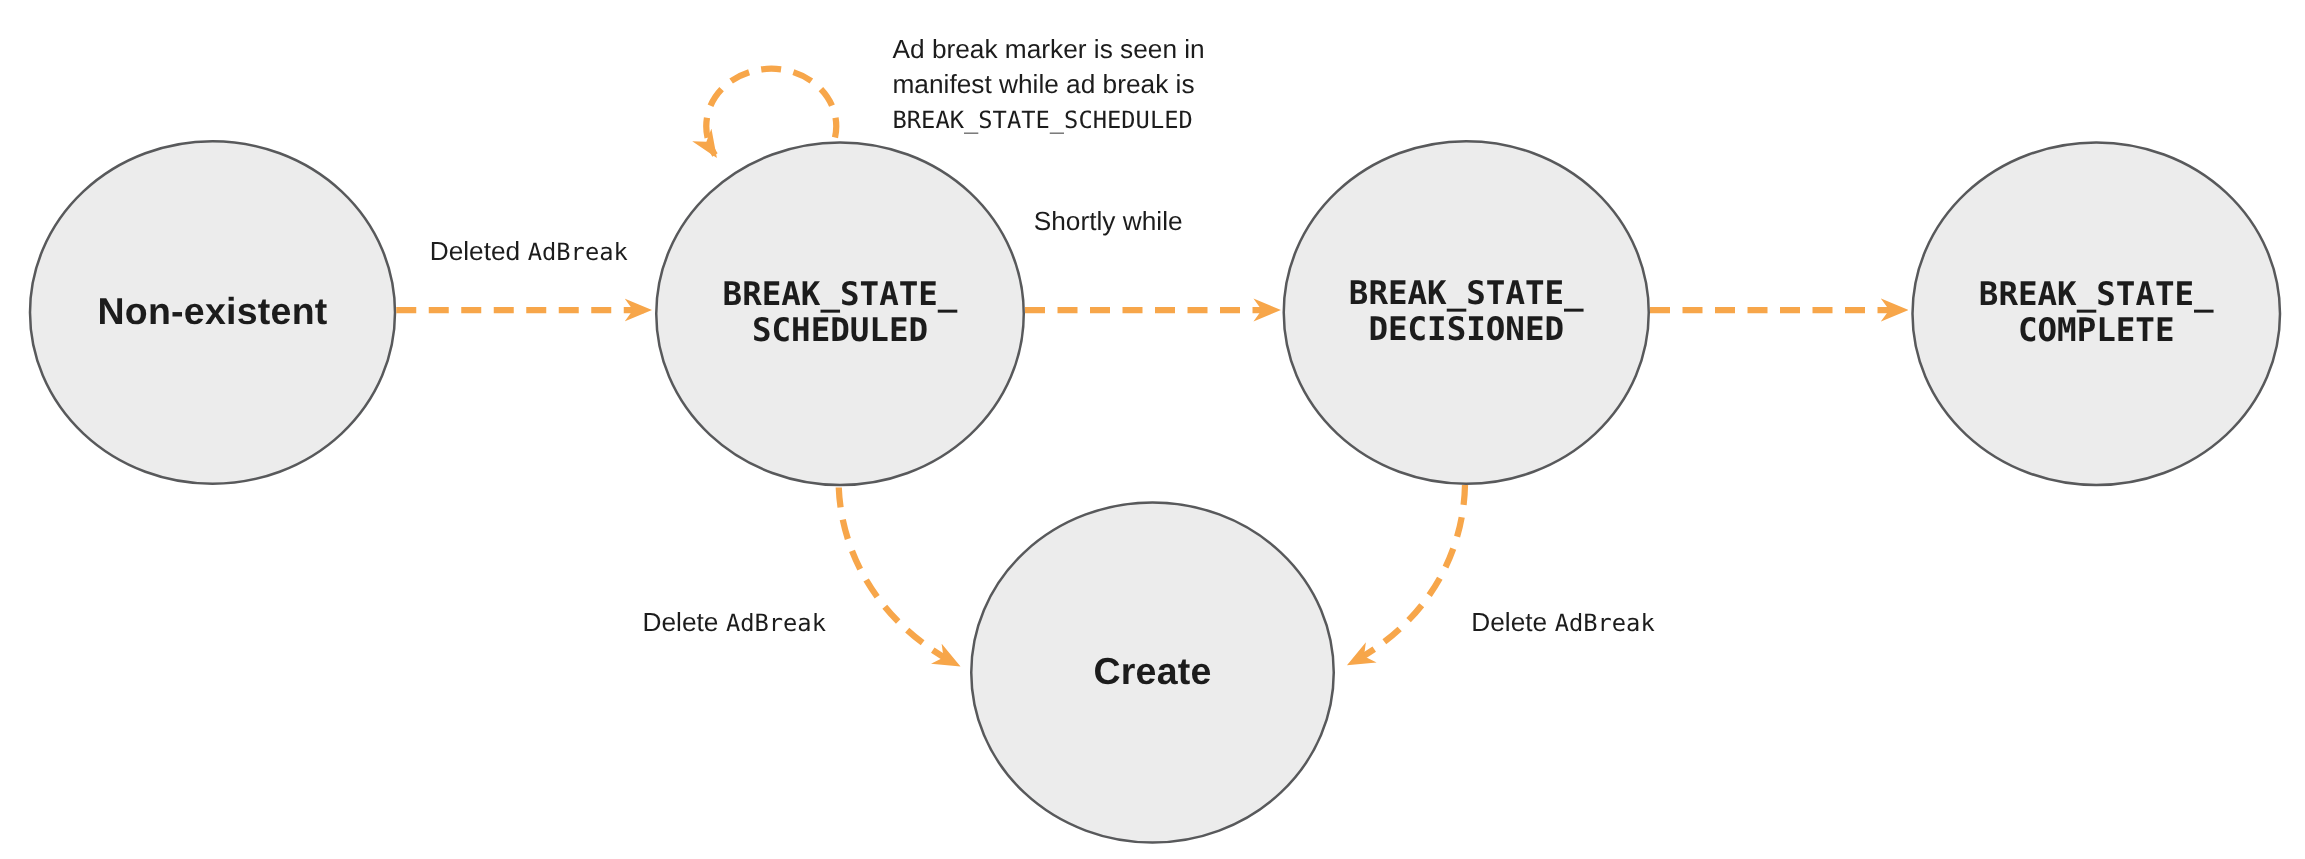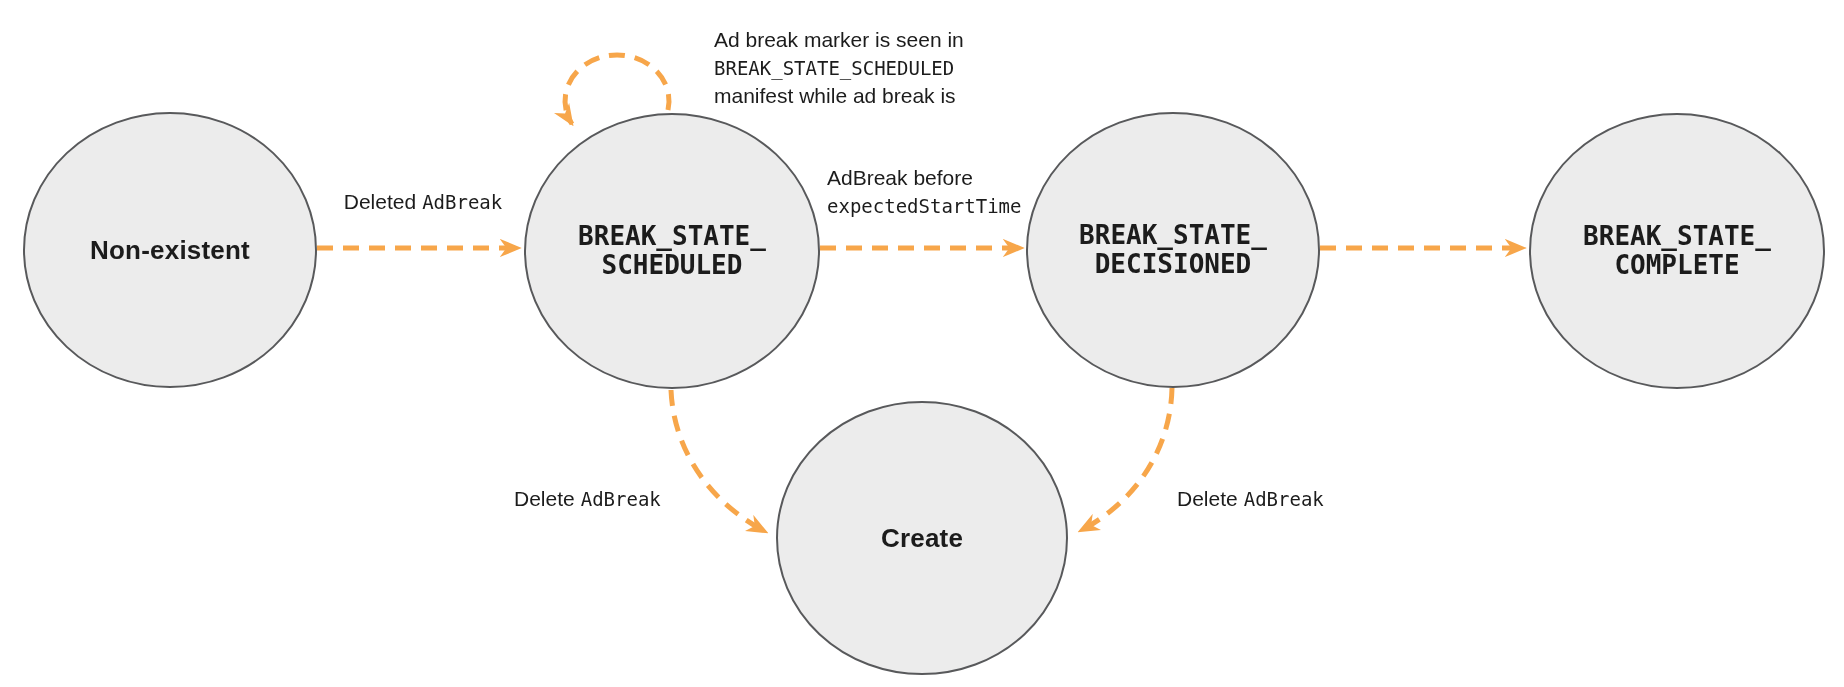--- a/index.html
+++ b/index.html
@@ -14,21 +14,21 @@
   }
   svg.layer{position:absolute;left:0;top:0;}
   .state-label{
     position:absolute;
     width:300px;height:84px;
     display:flex;align-items:center;justify-content:center;
     text-align:center;
     white-space:pre-line;
     pointer-events:none;
   }
-  .sans-bold{font-weight:bold;font-size:26px;letter-spacing:0.2px;}
+  .sans-bold{font-weight:bold;font-size:30px;letter-spacing:0.2px;}
   .code-bold{
     font-family:"DejaVu Sans Mono","Liberation Mono",monospace;
     font-weight:bold;font-size:26px;line-height:29px;
   }
   .tlabel{
     position:absolute;
     font-size:21px;line-height:28px;
     pointer-events:none;
   }
   .block{display:block;}
@@ -74,27 +74,26 @@
   <div class="state-label code-bold" style="left:1527px;top:209px;">BREAK_STATE_
 COMPLETE</div>
   <div class="state-label sans-bold" style="left:772px;top:496px;">Create</div>
 
   <div class="tlabel mixed center" style="left:320px;top:188px;width:206px;">
     <span>Deleted</span><span class="code">AdBreak</span>
   </div>
 
   <div class="tlabel" style="left:690px;top:26px;margin-left:24px;">
     <span class="block">Ad break marker is seen in</span>
+    <span class="block">manifest while ad break is</span>
     <span class="block code">BREAK_STATE_SCHEDULED</span>
-    <span class="block">manifest while ad break is</span>
   </div>
 
   <div class="tlabel" style="left:827px;top:164px;">
-    <span class="block">AdBreak before</span>
-    <span class="block code">expectedStartTime</span>
+    <span class="block">Shortly while</span>
   </div>
 
 
   <div class="tlabel mixed" style="left:514px;top:485px;">
     <span>Delete</span><span class="code">AdBreak</span>
   </div>
 
   <div class="tlabel mixed" style="left:1177px;top:485px;">
     <span>Delete</span><span class="code">AdBreak</span>
   </div>

